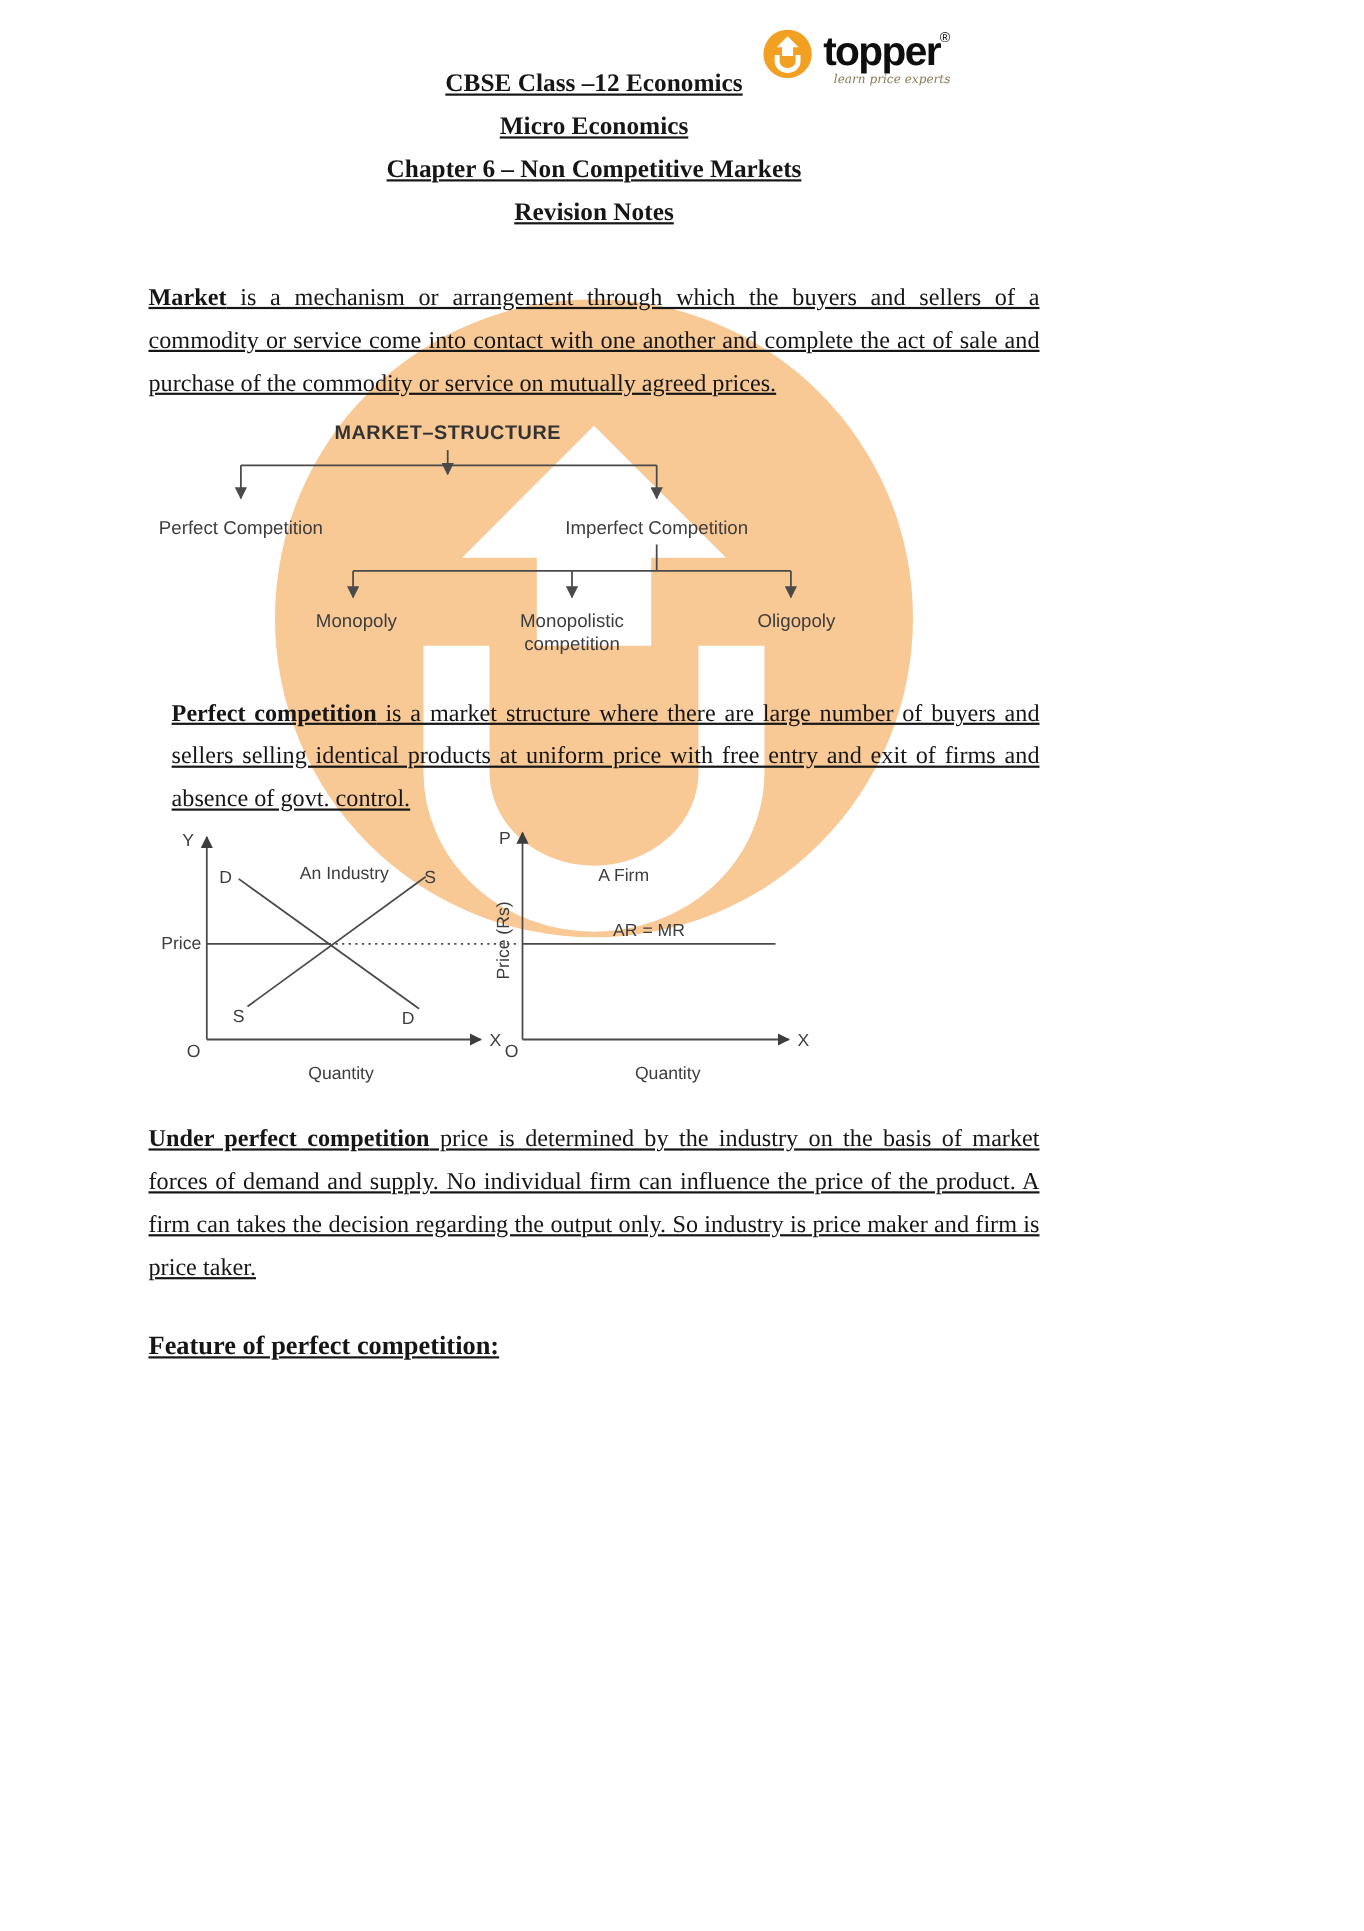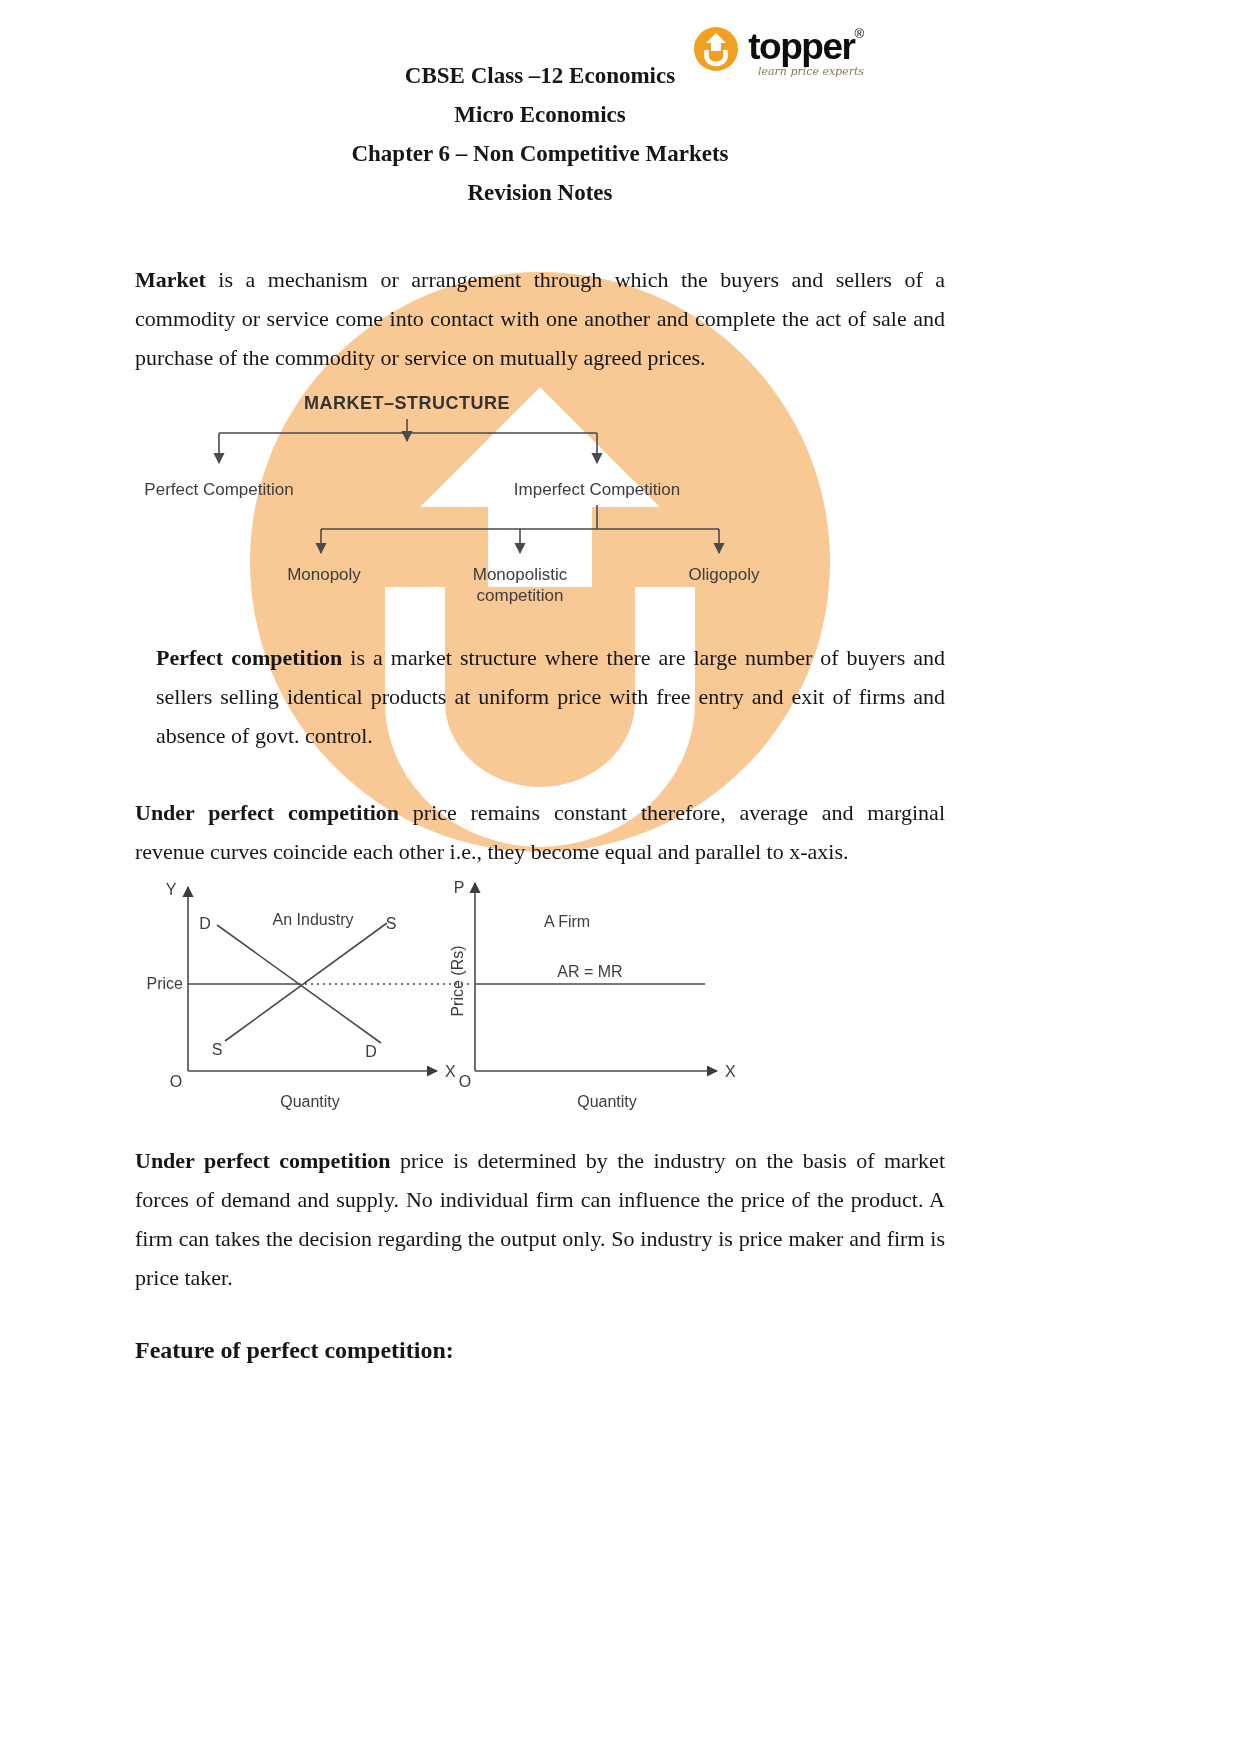--- a/index.html
+++ b/index.html
@@ -2,21 +2,21 @@
 <html><head>
 <meta charset="utf-8">
 <style>
   html, body { margin: 0; padding: 0; }
   body {
     width: 1240px; height: 1755px;
     background: #ffffff;
     font-family: "Liberation Serif", serif;
     color: #161616;
   }
-  .page { position: relative; width: 1032px; height: 1755px; overflow: hidden; background: #fff; }
+  .page { position: relative; width: 1032px; height: 1755px; overflow: hidden; background: #fff; text-decoration: underline; }
 
   
   .watermark { position: absolute; left: 220px; top: 242px; z-index: 0; }
 
   
   .brand { position: absolute; top: 26px; right: 168px; z-index: 2; display: flex; align-items: flex-start; gap: 9px; }
   .brand-text-wrap { display: flex; flex-direction: column; align-items: flex-end; }
   .brand-line { display: flex; align-items: flex-start; }
   .brand-name {
     font-family: "Liberation Sans", sans-serif; font-weight: bold;
@@ -25,21 +25,21 @@
   .brand-reg { font-family: "Liberation Sans", sans-serif; font-size: 13px; line-height: 13px; margin-top: 1px; color: #0e0e0e; }
   .brand-tagline { font-family: "DejaVu Serif", serif; font-style: italic; font-size: 11px; color: #8a7a55; margin-top: -3px; }
 
   
   .content { position: relative; z-index: 1; width: 810px; margin-left: 135px; }
 
   .headings { margin-top: 56px; text-align: center; }
   .heading-line { font-size: 23px; font-weight: bold; line-height: 39px; }
 
   .body-para { font-size: 22px; line-height: 39px; text-align: justify; margin: 0; }
-  #p-market { margin-top: 48px; }
+  #p-market { margin-top: 38px; }
   #p-perfect { margin-top: 20px; margin-left: 21px; }
   #p-under1 { margin-top: 38px; }
   #p-under2 { margin-top: 22px; }
 
   .flowchart { display: block; margin-top: 6px; }
   .graphs { display: block; margin-top: 0px; }
 
   .feature-heading { margin-top: 34px; font-size: 24px; font-weight: bold; line-height: 39px; }
 
   
@@ -104,21 +104,20 @@
       <line class="diag-line" x1="385" y1="146" x2="385" y2="170" marker-end="url(#ah1)"></line>
       <line class="diag-line" x1="584" y1="146" x2="584" y2="170" marker-end="url(#ah1)"></line>
       <text class="svg-label" x="189" y="197" text-anchor="middle">Monopoly</text>
       <text class="svg-label" x="385" y="197" text-anchor="middle">Monopolistic</text>
       <text class="svg-label" x="385" y="218" text-anchor="middle">competition</text>
       <text class="svg-label" x="589" y="197" text-anchor="middle">Oligopoly</text>
     </svg>
 
     <p class="body-para" id="p-perfect"><b>Perfect competition</b><span> is a market structure where there are large number of buyers and sellers selling identical products at uniform price with free entry and exit of firms and absence of govt. control.</span></p>
 
-    <p class="body-para" id="p-under1"><b>Under perfect competition</b><span> price remains constant therefore, average and marginal revenue curves coincide each other i.e., they become equal and parallel to x-axis.</span></p>
 
     <svg class="graphs" width="820" height="248" viewBox="0 0 820 248">
       <defs>
         <marker id="ah2" viewBox="0 0 10 10" refX="9" refY="5" markerWidth="7" markerHeight="7" orient="auto">
           <path d="M0,0 L10,5 L0,10 Z" fill="#3d3d3d"></path>
         </marker>
       </defs>
 
       <line class="diag-line" x1="53" y1="200" x2="53" y2="16" marker-end="url(#ah2)"></line>
       <line class="diag-line" x1="53" y1="200" x2="302" y2="200" marker-end="url(#ah2)"></line>

